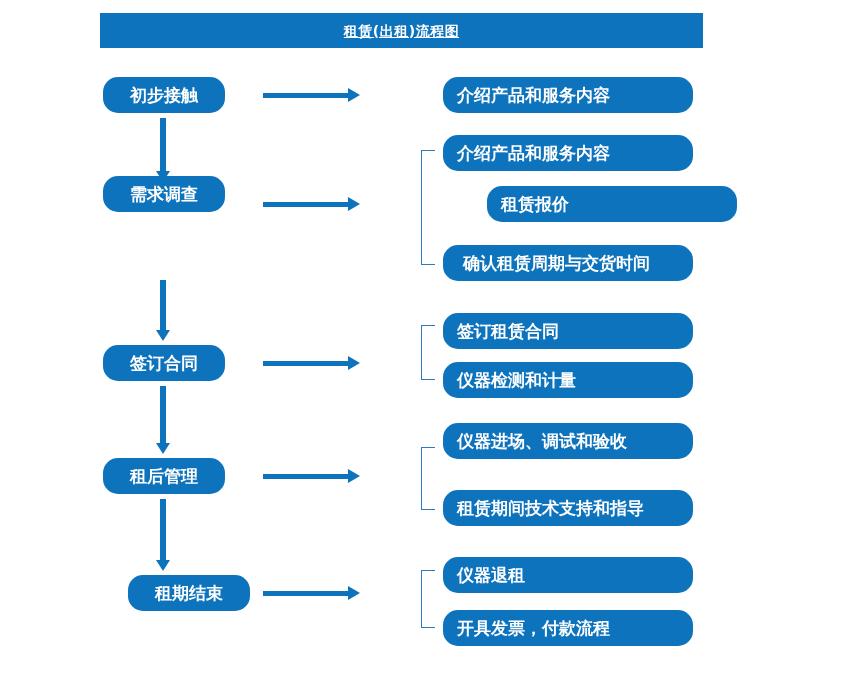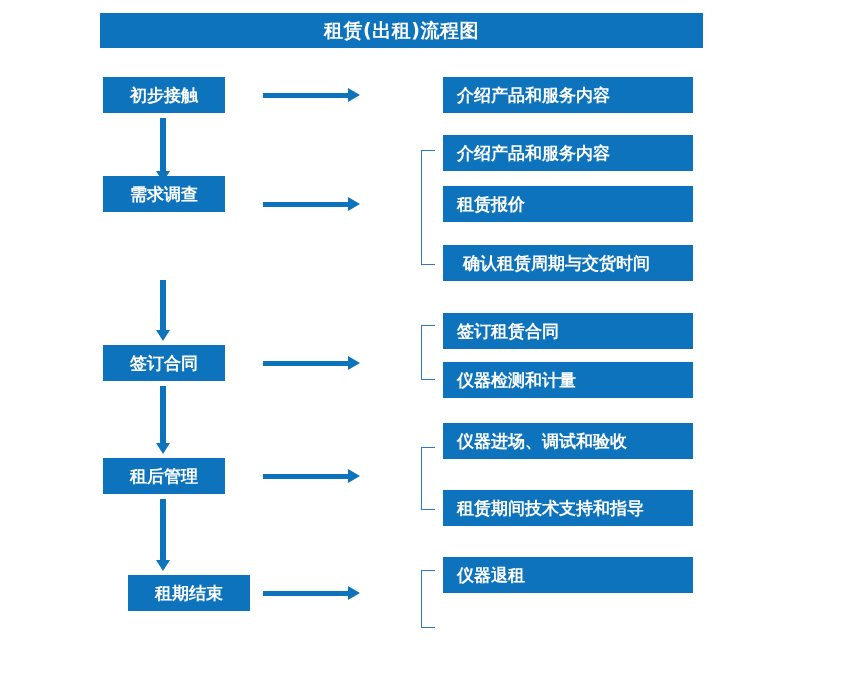--- a/index.html
+++ b/index.html
@@ -12,31 +12,33 @@
   #canvas{position:relative;width:844px;height:688px;}
 
   .title-bar{
     position:absolute;
     left:100px;top:13px;width:603px;height:35px;
     background:#0d73bd;
     display:flex;align-items:center;justify-content:center;
   }
   .title-bar .title-text{
     color:#ffffff;
-    font-size:19px;
+    font-size:14px;
     font-weight:bold;
     letter-spacing:0.5px;
     line-height:1;
+    text-decoration:underline;
   }
 
   .node{
     position:absolute;
     background:#0d73bd;
     display:flex;align-items:center;
     box-sizing:border-box;
+    border-radius:15px;
   }
   .node .node-label{
     color:#ffffff;
     font-weight:bold;
     font-size:17px;
     line-height:1;
     white-space:nowrap;
   }
 
   .node.stage{
@@ -161,35 +163,38 @@
   <div class="bracket" style="top:325px;height:55px;"></div>
   <div class="bracket" style="top:447px;height:63px;"></div>
   <div class="bracket" style="top:570px;height:58px;"></div>
 
   <div class="node detail" style="top:77px;">
     <span class="node-label">介绍产品和服务内容</span>
   </div>
   <div class="node detail" style="top:135px;">
     <span class="node-label">介绍产品和服务内容</span>
   </div>
-  <div class="node detail" style="top:186px;">
+  <div class="node detail" style="top:186px;margin-left:44px;">
     <span class="node-label">租赁报价</span>
   </div>
   <div class="node detail" style="top:245px;padding-left:20px;">
     <span class="node-label">确认租赁周期与交货时间</span>
   </div>
   <div class="node detail" style="top:313px;">
     <span class="node-label">签订租赁合同</span>
   </div>
   <div class="node detail" style="top:362px;">
     <span class="node-label">仪器检测和计量</span>
   </div>
   <div class="node detail" style="top:423px;">
     <span class="node-label">仪器进场、调试和验收</span>
   </div>
   <div class="node detail" style="top:490px;">
     <span class="node-label">租赁期间技术支持和指导</span>
   </div>
   <div class="node detail" style="top:557px;">
     <span class="node-label">仪器退租</span>
   </div>
+  <div class="node detail" style="top:610px;">
+    <span class="node-label">开具发票，付款流程</span>
+  </div>
 
 </div>
 
 </body></html>

